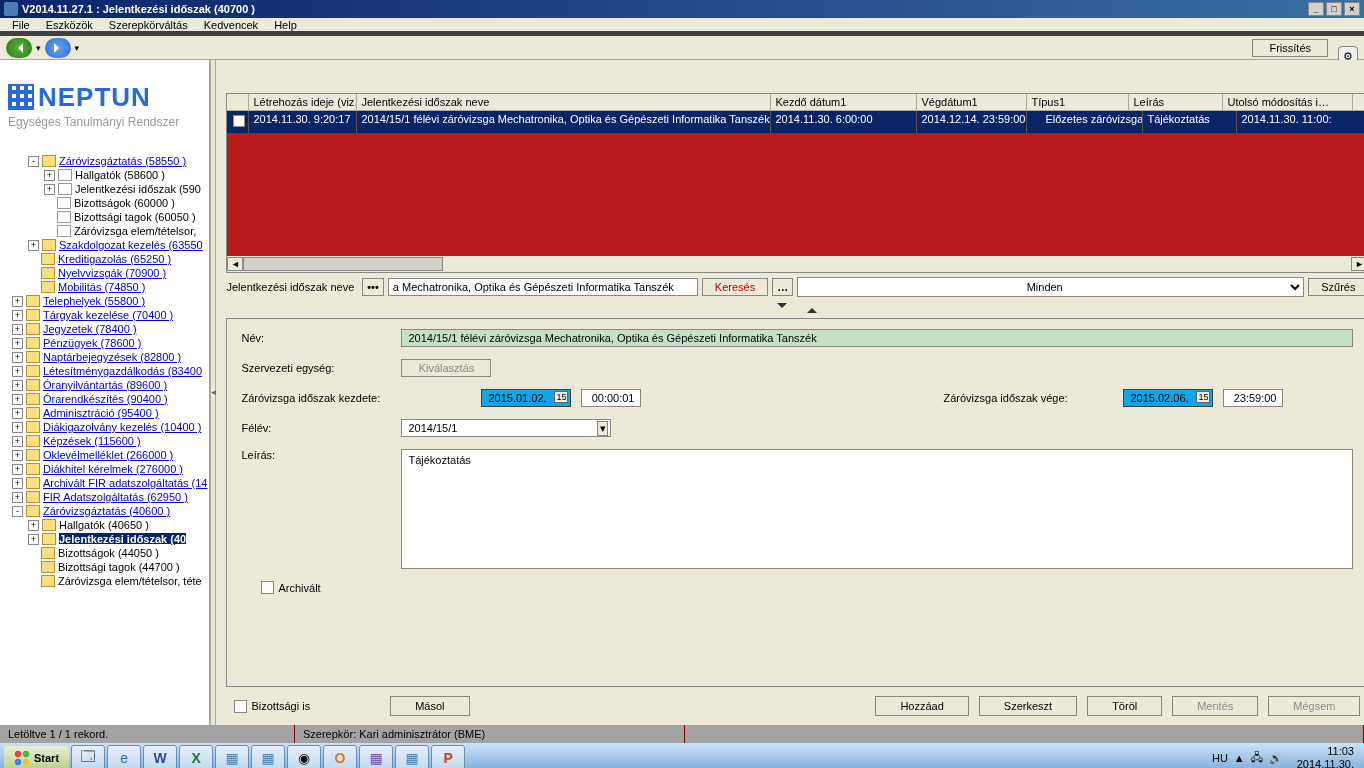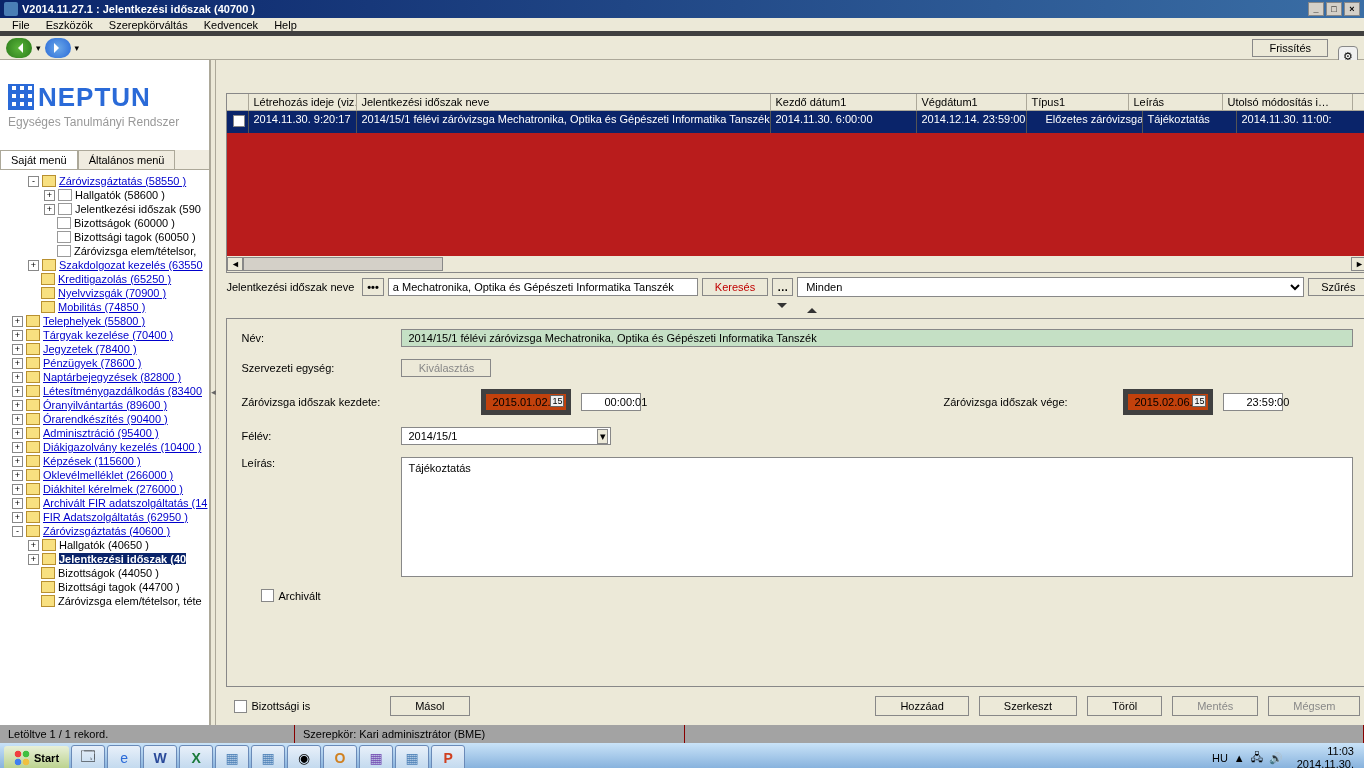--- a/index.html
+++ b/index.html
@@ -76,23 +76,23 @@
 
 .detail-panel { flex:1; border:1px solid #888; background:#ece9d8; margin:3px 0; display:flex; flex-direction:column; }
 .detail-tabs { display:flex; border-bottom:1px solid #888; background:#ece9d8; }
 .detail-tabs .dtab { padding:3px 12px; border:1px solid #888; border-bottom:none; background:#ece9d8; cursor:pointer; margin-right:1px; font-size:11px; }
 .detail-tabs .dtab.active { background:#0a246a; color:white; }
 .detail-body { flex:1; padding:10px 14px; display:flex; flex-direction:column; gap:12px; }
 .form-row { display:flex; align-items:center; gap:10px; }
 .form-row .flbl { width:150px; }
 .field-ro { flex:1; background:#c5e0c5; border:1px solid #888; padding:2px 6px; }
 .field-plain { flex:1; background:white; border:1px solid #888; padding:2px 6px; }
-.date-field { width:90px; background:#c2410c; border:5px solid #404040; padding:2px 20px 2px 6px; position:relative; }
+.date-field { width:90px; background:#0ea5e9; border:1px solid #404040; padding:2px 20px 2px 6px; position:relative; }
 .date-field::after { content:"15"; position:absolute; right:2px; top:1px; font-size:9px; border:1px solid #666; padding:0 1px; background:#f0f0f0; }
-.time-field { width:60px; background:white; border:1px solid #888; padding:2px 22px; }
+.time-field { width:60px; background:white; border:1px solid #888; padding:2px 6px;text-align:right; }
 .combo { width:210px; background:white; border:1px solid #888; padding:2px 6px; position:relative; }
 .combo::after { content:"▾"; position:absolute; right:2px; top:1px; background:#ece9d8; border:1px solid #888; padding:0 2px; }
 .textarea { flex:1; background:white; border:1px solid #888; padding:4px 6px; height:120px; }
 .chk-wrap { display:flex; align-items:center; gap:4px; }
 .chk-wrap .box { width:13px; height:13px; border:1px solid #888; background:white; }
 
 .bottom-buttons { display:flex; align-items:center; gap:10px; padding:6px 8px; }
 .btn-wide { padding:3px 24px; background:#ece9d8; border:1px solid #888; cursor:pointer; }
 .btn-wide.disabled { color:#888; }
 
@@ -144,24 +144,20 @@
   <button class="refresh-btn">Frissítés</button>
   <div class="gear-btn">⚙</div>
 </div>
 
 <div class="main-area">
 
   <div class="left-panel">
     <div class="logo-area">
       <div><span class="logo-icon"></span><span class="logo-text">NEPTUN</span></div>
       <div class="subtitle">Egységes Tanulmányi Rendszer</div>
-    </div>
-    <div class="menu-tabs">
-      <div class="mtab active">Saját menü</div>
-      <div class="mtab">Általános menü</div>
     </div>
     <div class="tree" id="tree">
         <div class="tree-item">
           <span class="spacer" style="width: 26px;"></span>
           <span class="expander">-</span>
           <span class="ticon"></span>
           <a href="#">Záróvizsgáztatás (58550  )</a>
         </div>
         <div class="tree-item plain">
           <span class="spacer" style="width: 42px;"></span>
@@ -380,21 +376,21 @@
         <div class="tbtn">►</div>
       </div>
     </div>
 
     <div class="search-row">
       <span class="lbl">Jelentkezési időszak neve</span>
       <span class="dots-btn">•••</span>
       <input type="text" style="width: 310px;" value="a Mechatronika, Optika és Gépészeti Informatika Tanszék">
       <button class="btn red">Keresés</button>
       <span class="dots-btn">…</span>
-      <select style="flex:1;"><option>Minden</option></select>
+      <select style="flex:1;text-align:center;"><option>Minden</option></select>
       <button class="btn">Szűrés</button>
     </div>
 
     <div class="carets">
       <div class="down"></div>
       <div class="up"></div>
     </div>
 
     <div class="detail-panel">
       <div class="detail-body">

